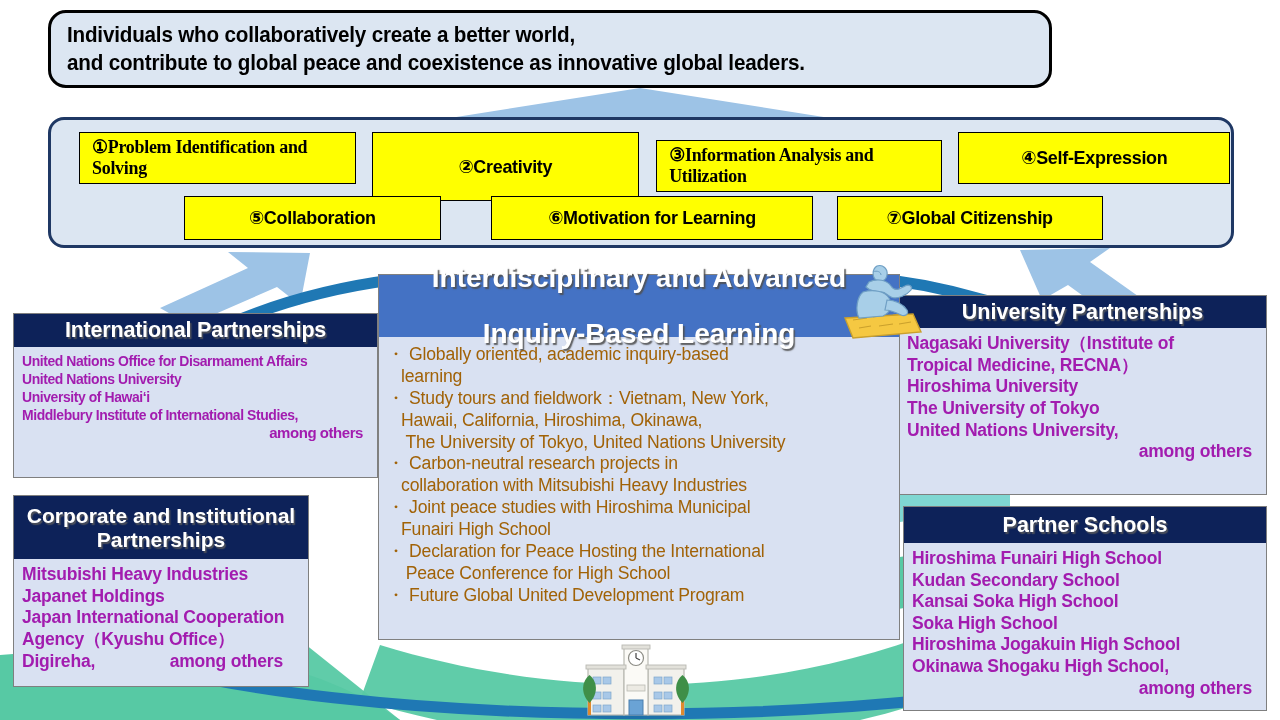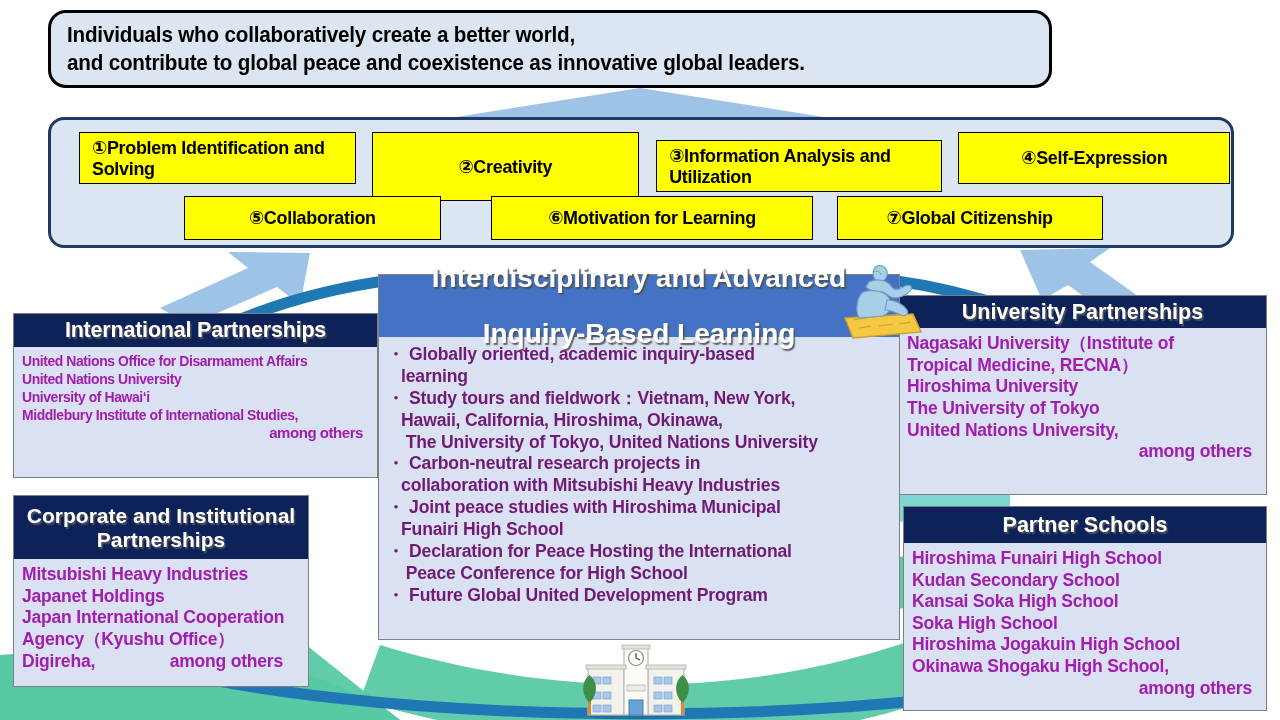--- a/index.html
+++ b/index.html
@@ -35,21 +35,21 @@
     box-sizing:border-box;z-index:6;
   }
   .chip{
     position:absolute;background:#ffff00;border:1.5px solid #000;
     box-sizing:border-box;
     display:flex;align-items:center;
     color:#000;font-weight:700;font-size:18.5px;line-height:1.15;
     letter-spacing:-0.3px;
   }
   .chip.center{justify-content:center;text-align:center;}
-  .chip.left{justify-content:flex-start;padding-left:8px;text-align:left;}
+  .chip.left{justify-content:flex-start;padding-left:8px;text-align:left;font-family:Liberation Serif, serif;}
   .chip span{display:block;transform:scaleX(0.97);}
 
   
   .card{position:absolute;z-index:6;box-sizing:border-box;
         border:1.5px solid #7f7f7f;background:#d9e1f2;}
   .card-head{
     background:#0d2259;color:#fff;font-weight:700;
     text-align:center;box-sizing:border-box;
     text-shadow:1.5px 1.5px 1.2px rgba(90,90,90,.85);
     display:flex;align-items:center;justify-content:center;
@@ -90,21 +90,21 @@
     border:1.5px solid #808080;background:#d9e1f2;box-sizing:border-box;z-index:7;
   }
   #central-head{
     height:62px;background:#4472c4;color:#fff;font-weight:700;font-size:28px;
     display:flex;flex-direction:column;align-items:center;justify-content:center;
     text-shadow:1.6px 1.6px 1.3px rgba(80,80,80,.9);line-height:1.16;
     box-sizing:border-box;
     gap:24px;
   }
   #central-body{
-    padding:7px 10px 0 8px;color:#701a75;font-weight:700;
+    padding:7px 10px 0 8px;color:#a16207;font-weight:400;
     font-size:17.6px;line-height:1.245;letter-spacing:-0.2px;
   }
   #central-body .bullet{display:block;white-space:pre;}
 
   
   #statue{position:absolute;left:833px;top:262px;width:92px;height:82px;z-index:9;}
   #school{position:absolute;left:572px;top:641px;width:128px;height:79px;z-index:9;}
 </style>
 </head>
 <body>

